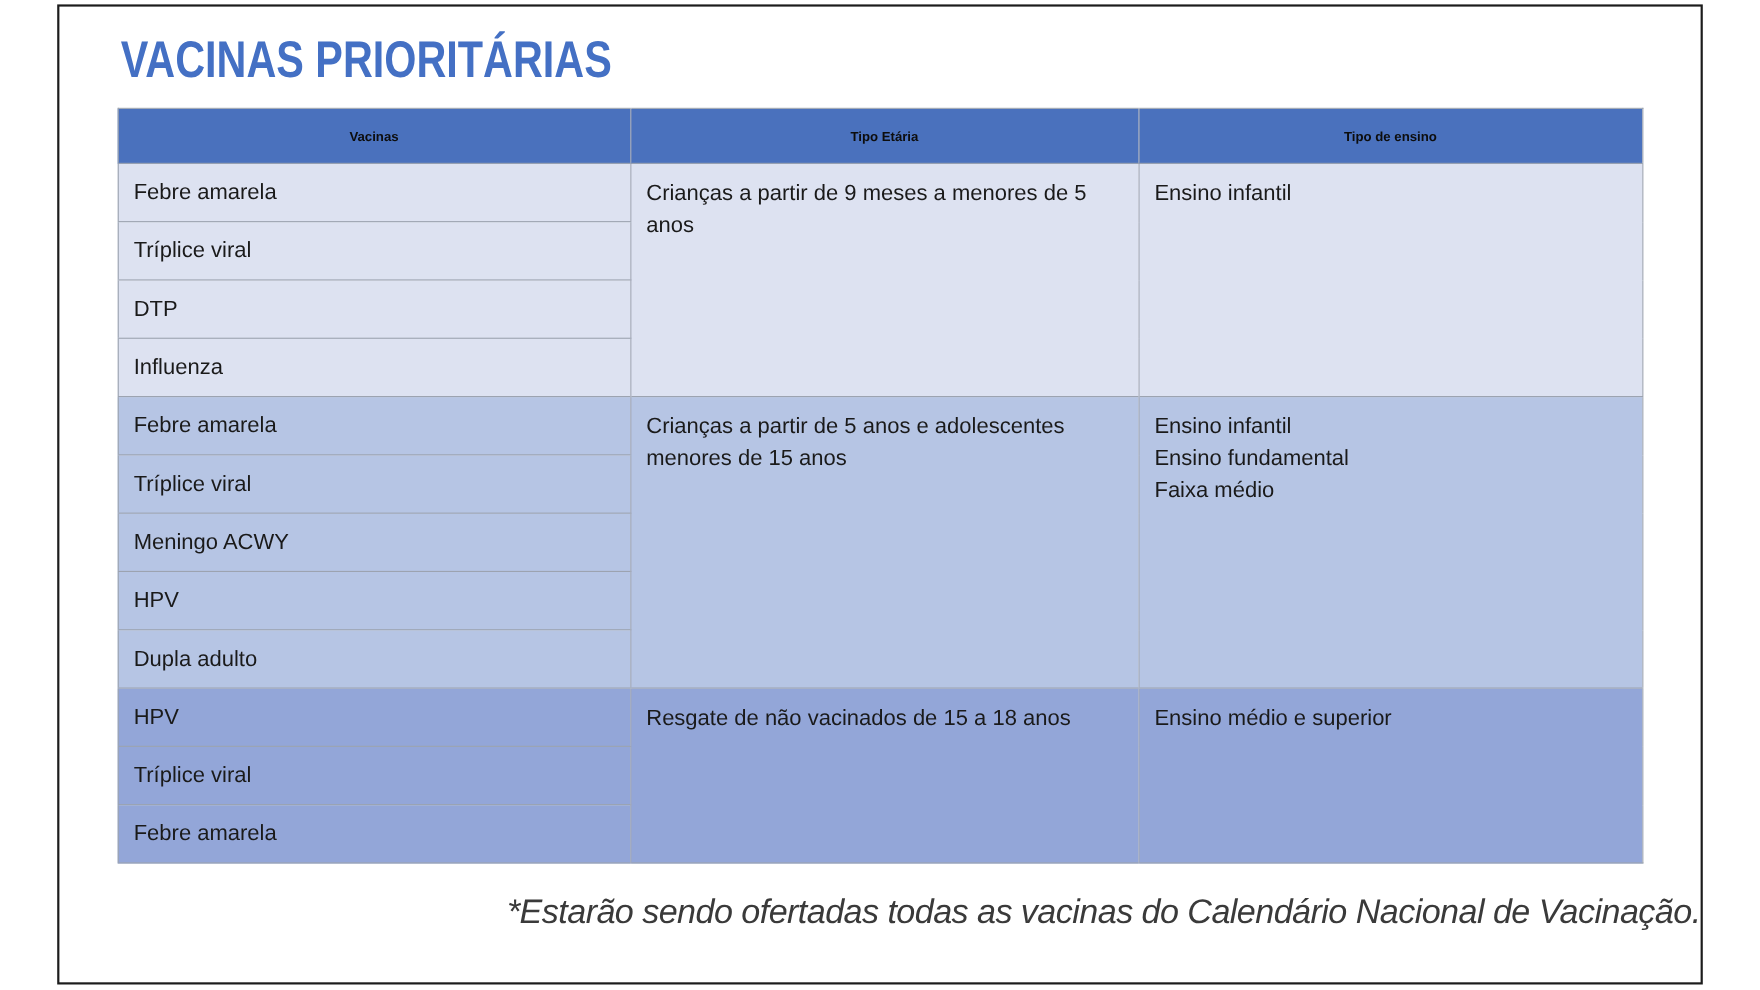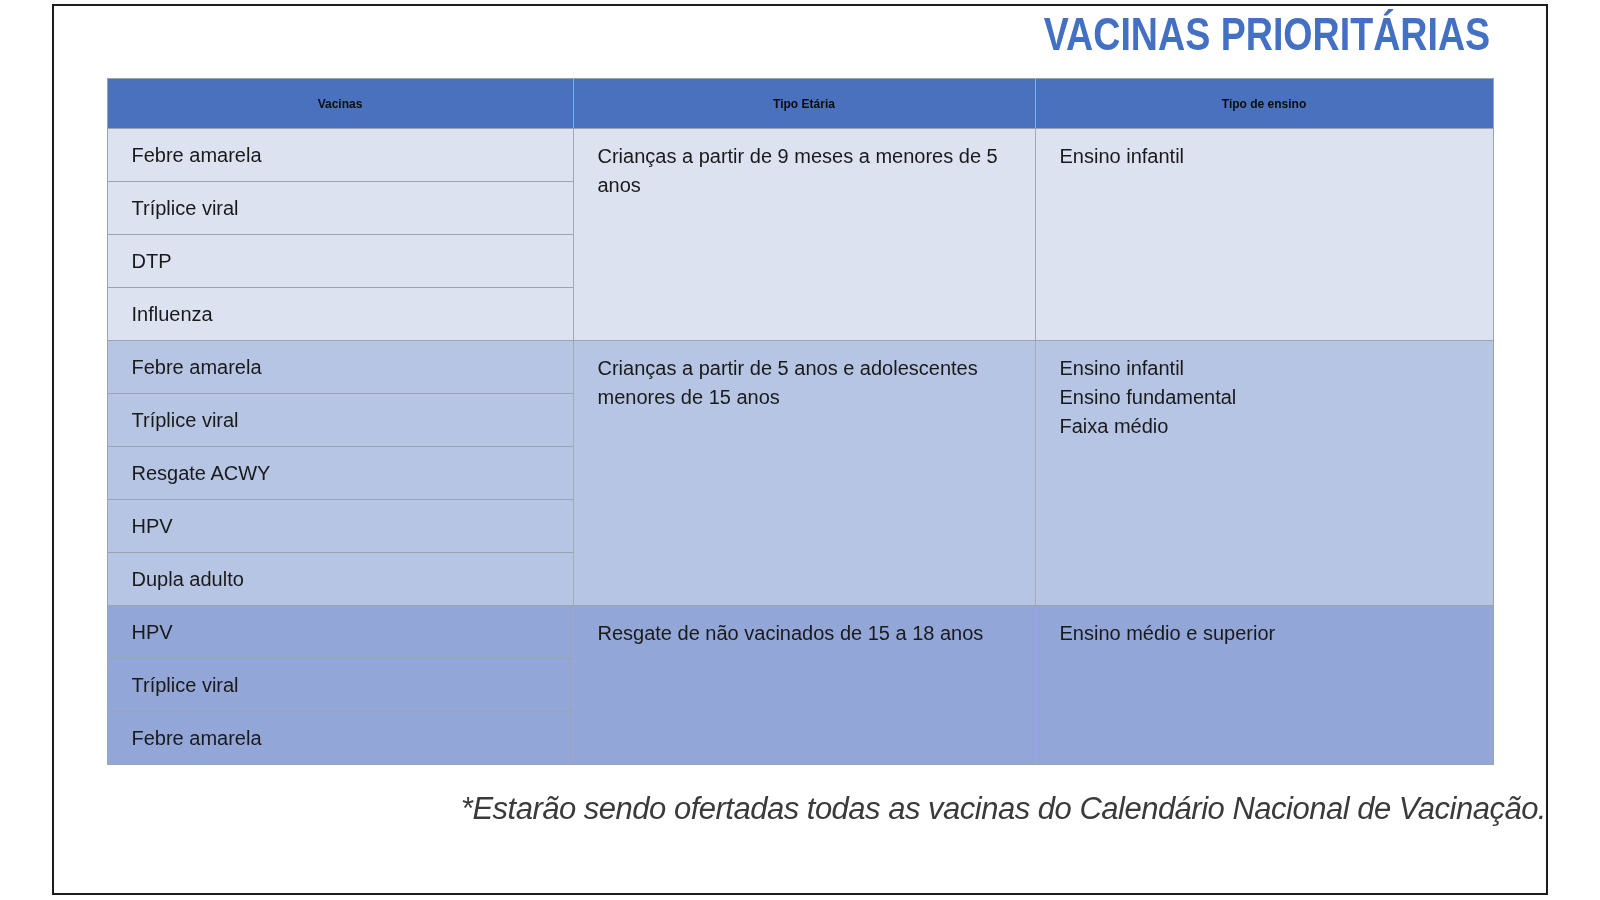--- a/index.html
+++ b/index.html
@@ -9,21 +9,21 @@
     font-family: "Liberation Sans", sans-serif;
     overflow: hidden;
   }
   .panel {
     position: absolute;
     left: 52px; top: 4px;
     width: 1496px; height: 891px;
     background: #ffffff;
     border: 2px solid #1c1c1c;
   }
-  .title-wrap { text-align: right; height: 56px; }
+  .title-wrap { text-align: left; margin-top: 20px; height: 56px; }
   .title {
     display: inline-block;
     font-size: 47px;
     font-weight: bold;
     letter-spacing: 0px;
     color: var(--title-color, #4470c4);
     transform: scaleX(0.80);
     transform-origin: center;
     white-space: nowrap;
   }
@@ -46,21 +46,21 @@
     font-size: 12px;
     height: 50px;
     text-align: center;
     vertical-align: middle;
     border-bottom: 1px solid #9ca3b0;
   }
   .vac-table th + th, .vac-table td + td { border-left: 1px solid #a3a9b6; }
   .vac-table td {
     height: 53px;
     vertical-align: middle;
-    padding: 0 24px;
+    padding: 0 14px;
     border-bottom: 1px solid #9ca3b0;
   }
   .vac-table td.merge {
     vertical-align: top;
     padding-top: 13px;
     line-height: 29px;
     border-bottom: none;
   }
   .vac-table tbody { border-top: 1px solid #9ca3b0; }
   tbody.g1 td { background: var(--group1-bg, #dde2f1); }
@@ -124,21 +124,21 @@
         <td class="merge" rowspan="5">
           <div>Ensino infantil</div>
           <div>Ensino fundamental</div>
           <div>Faixa médio</div>
         </td>
       </tr>
       <tr>
           <td>Tríplice viral</td>
         </tr>
       <tr>
-          <td>Resgate ACWY</td>
+          <td>Meningo ACWY</td>
         </tr>
       <tr>
           <td>HPV</td>
         </tr>
       <tr>
           <td>Dupla adulto</td>
         </tr>
     </tbody>
 
     <tbody class="g3">

